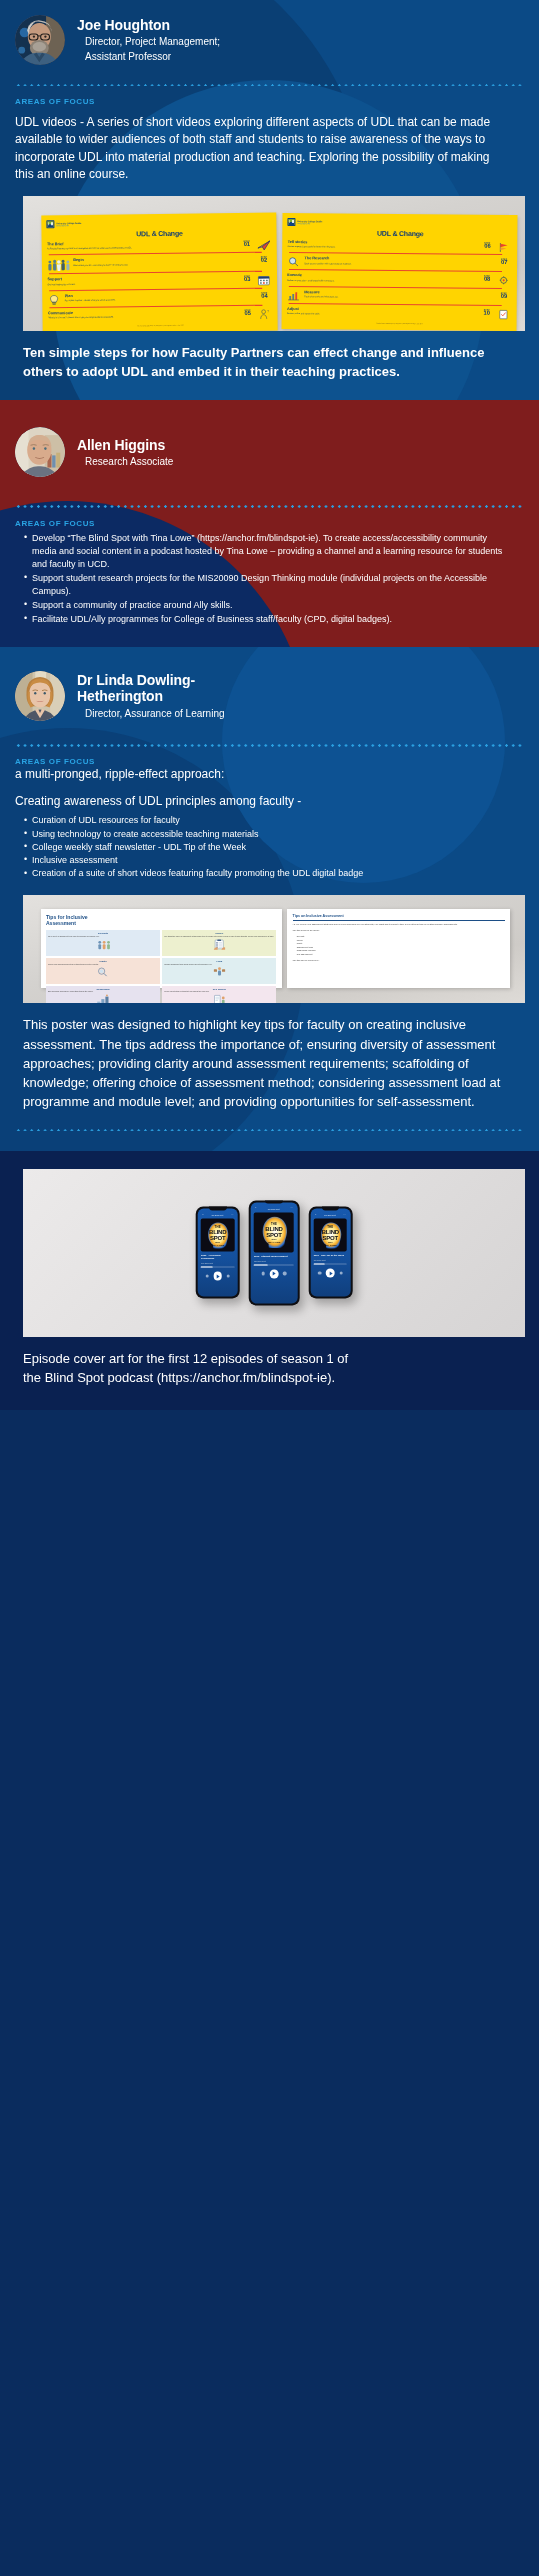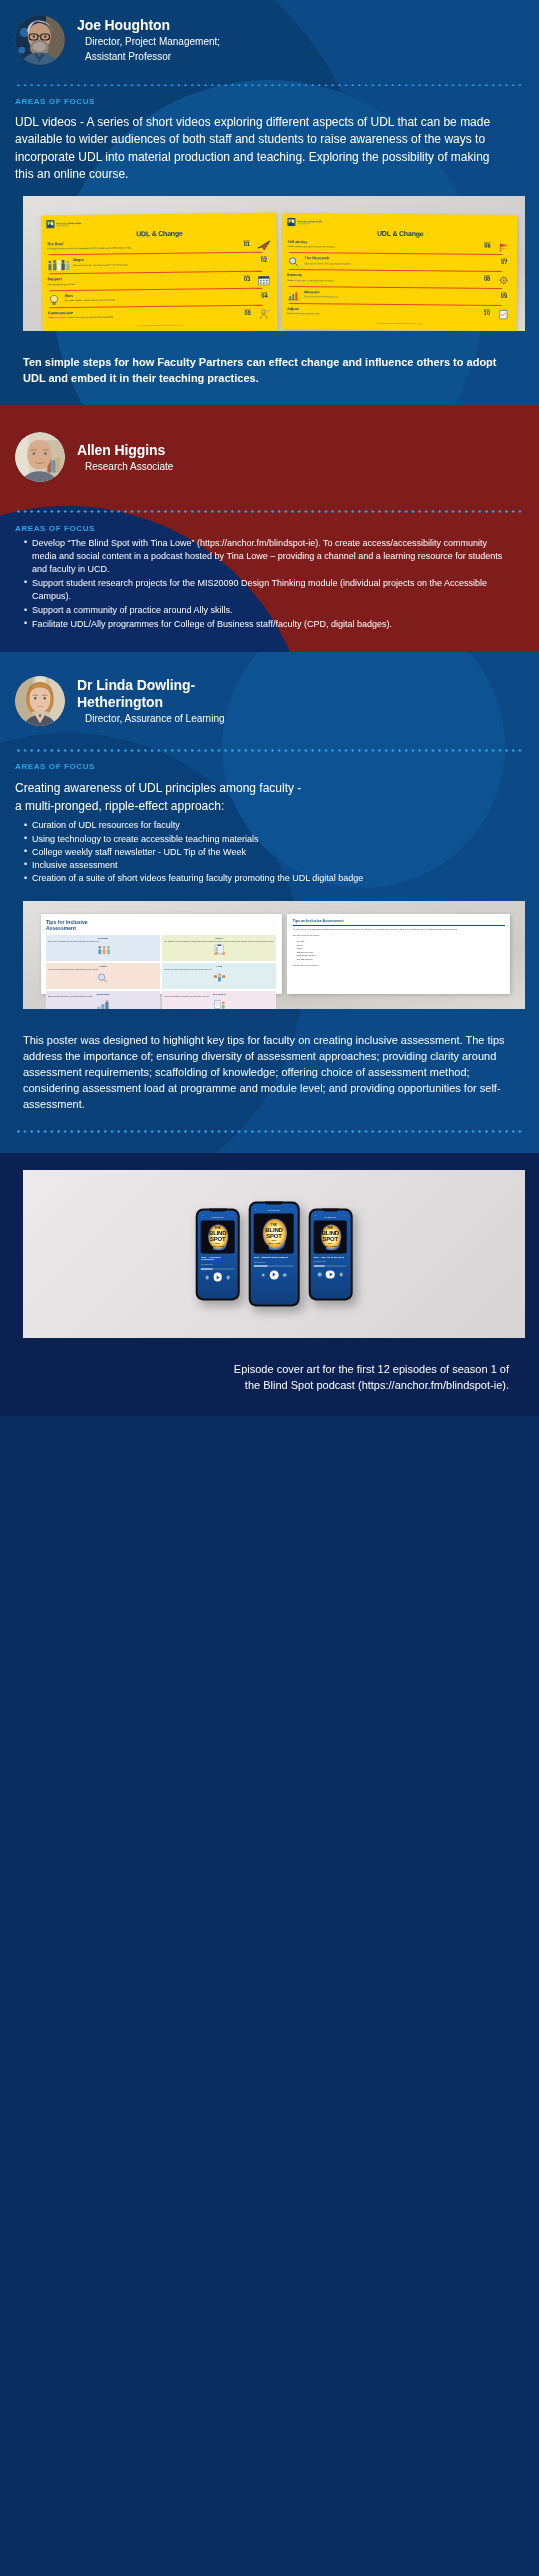--- a/index.html
+++ b/index.html
@@ -326,24 +326,24 @@
     line-height: 1.6;
     list-style: none;
     padding-left: 2.7px;
     margin-bottom: 2.7px;
   }
   .tips-right-list li::before { content: "- "; }
 
   
   .caption {
     color: #ffffff;
-    font-size: 11px;
+    font-size: 13px;
     line-height: 1.47;
     font-weight: bold;
-    padding: 23px 31px 0 23px;
+    padding: 12px 31px 0 23px;
   }
   .caption.regular { font-weight: normal; }
 
   
   .pod-frame {
     position: relative;
     margin: 17.5px 15px 0 23px;
     height: 168px;
     background: linear-gradient(135deg, #eceaea 0%, #e2e0e0 45%, #d6d4d4 100%);
     overflow: hidden;
@@ -868,22 +868,22 @@
         <div class="person-text">
           <div class="person-name">Dr Linda Dowling-</div>
           <div class="person-name">Hetherington</div>
           <div class="person-role">Director, Assurance of Learning</div>
         </div>
       </div>
 
       <div class="dotted" style="margin-top:15px;"></div>
       <div class="aof">AREAS OF FOCUS</div>
 
+      <div class="body-text" style="padding-top:0;">a multi-pronged, ripple-effect approach:</div>
       <div class="body-text" style="padding-top:8.8px;">Creating awareness of UDL principles among faculty -</div>
-      <div class="body-text" style="padding-top:0;">a multi-pronged, ripple-effect approach:</div>
 
       <ul class="bullets compact">
         <li>Curation of UDL resources for faculty</li>
         <li>Using technology to create accessible teaching materials</li>
         <li>College weekly staff newsletter - UDL Tip of the Week</li>
         <li>Inclusive assessment</li>
         <li>Creation of a suite of short videos featuring faculty promoting the UDL digital badge</li>
       </ul>
 
       <div class="photo-frame" style="height:108px;margin-top:15px;">
@@ -1129,21 +1129,21 @@
                 <span class="ctrl-dot"></span>
                 <span class="ctrl-main"></span>
                 <span class="ctrl-dot"></span>
               </div>
             </div>
           </div>
 
         </div>
       </div>
 
-      <div class="caption regular" style="text-align:right;">
+      <div class="caption regular" style="text-align:left;">
         <span>Episode cover art for the first 12 episodes of season 1 of</span><br>
         <span>the Blind Spot podcast (https://anchor.fm/blindspot-ie).</span>
       </div>
     </div>
   </div>
 
 </div>
 
 
 </body></html>

